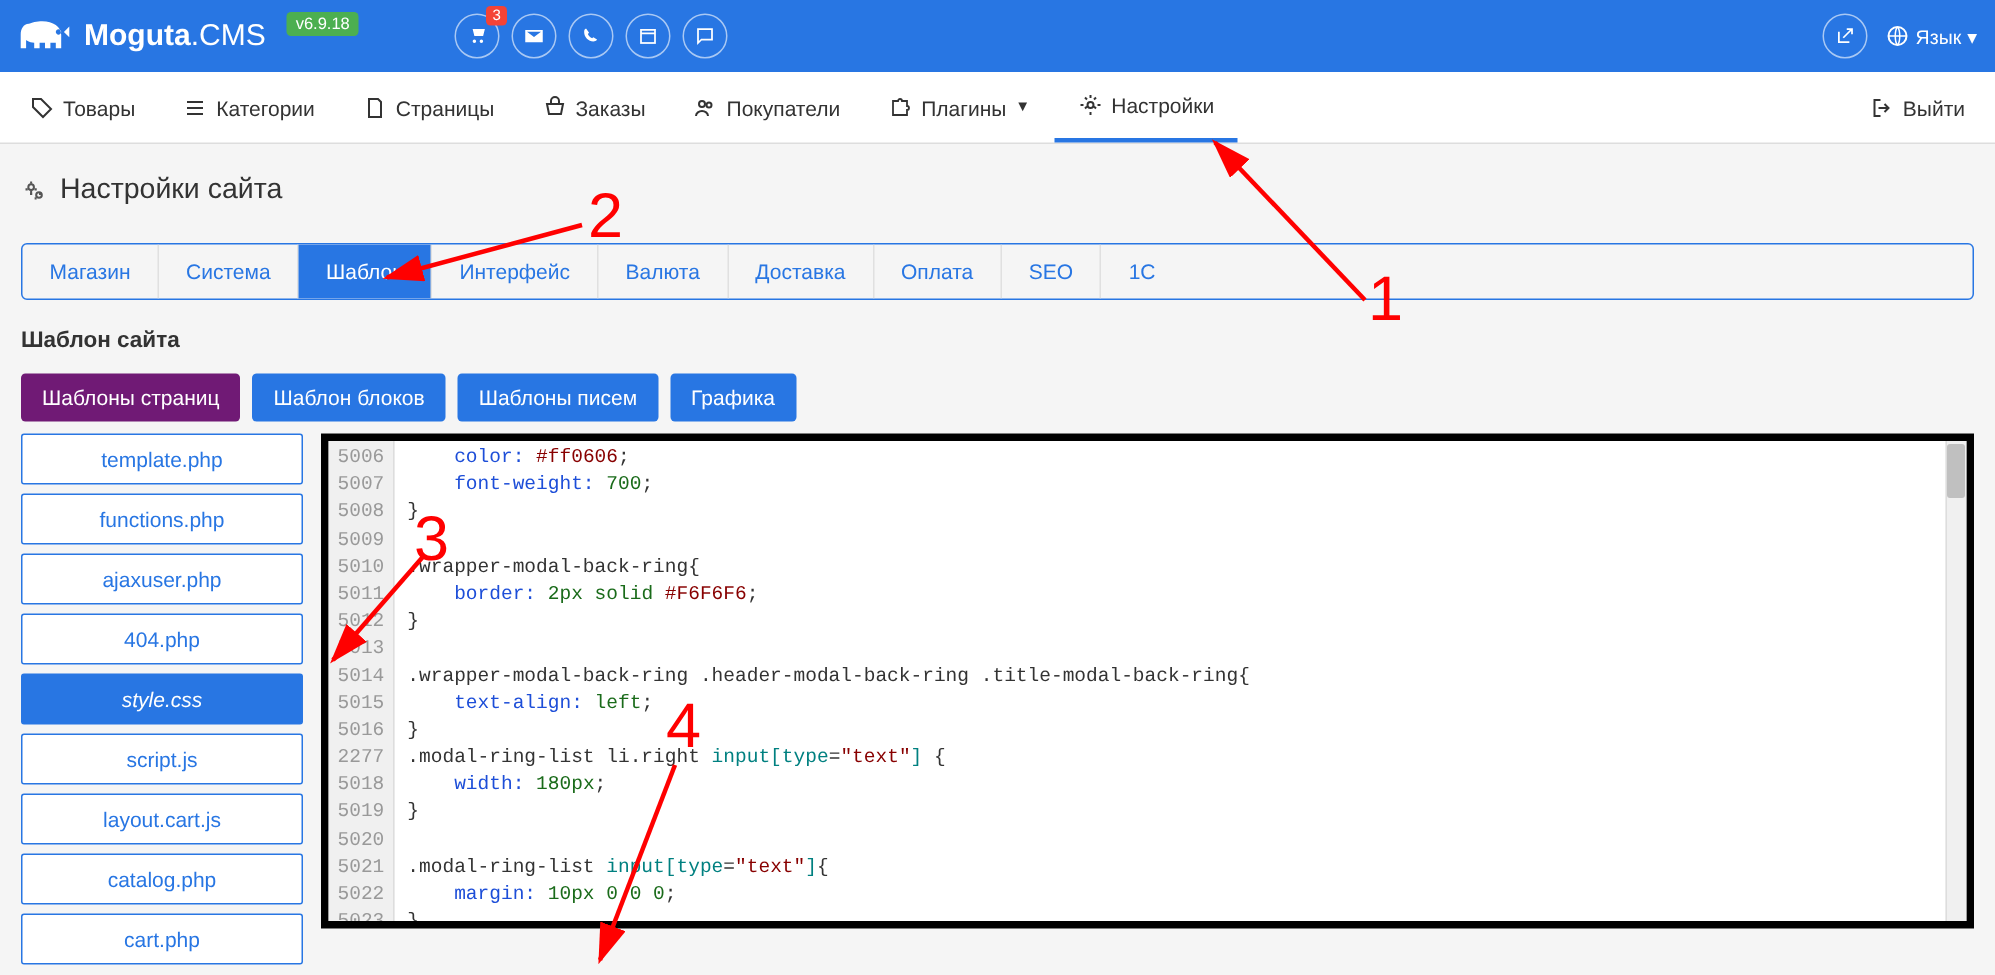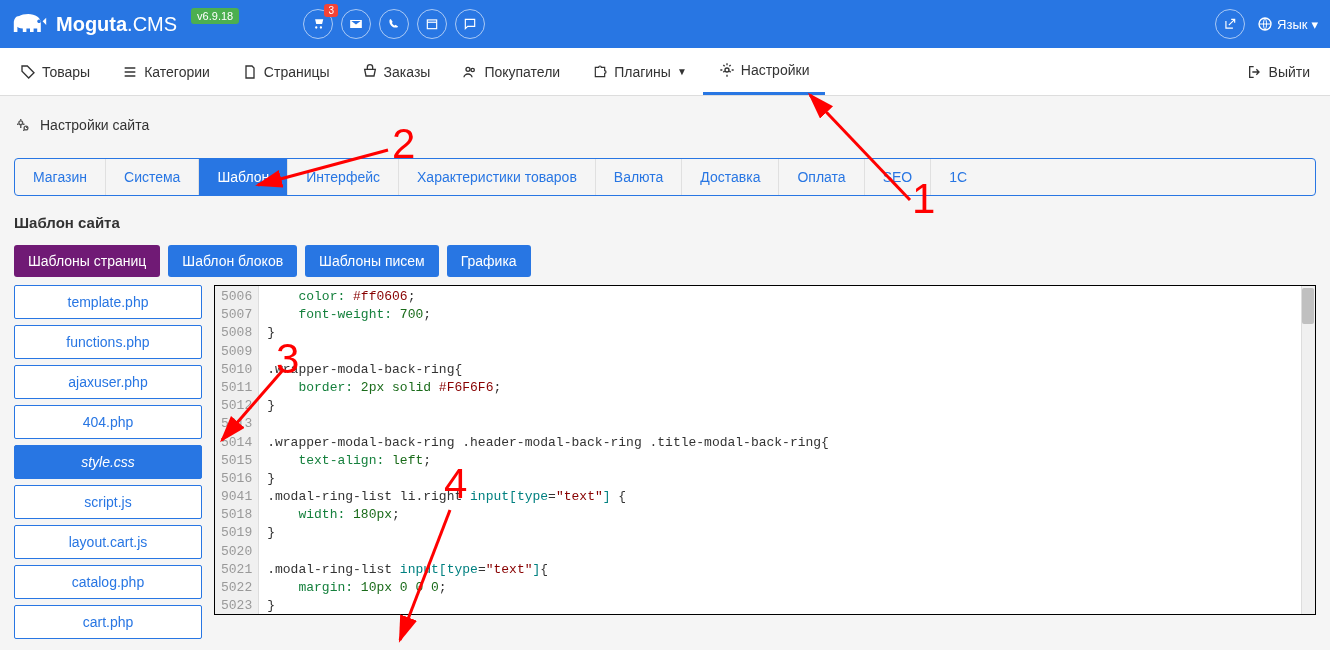--- a/index.html
+++ b/index.html
@@ -21,21 +21,21 @@
 
 
 .main-nav { background: #fff; border-bottom: 1px solid #ddd; height: 48px; display: flex; align-items: center; padding: 0 4px; }
 .nav-item { display: flex; align-items: center; gap: 6px; padding: 0 16px; height: 100%; cursor: pointer; font-size: 14px; color: #333; }
 .nav-item svg { width: 16px; height: 16px; }
 .nav-item.active { border-bottom: 3px solid #2876e3; }
 .nav-spacer { flex: 1; }
 
 
 .content { padding: 20px 14px 14px 14px; }
-.page-title-row { display: flex; align-items: center; gap: 8px; margin-bottom: 24px; font-size: 14px; color: #333; }
+.page-title-row { display: flex; align-items: center; gap: 8px; margin-bottom: 24px; font-size: 19px; color: #333; }
 .page-title-row svg { width: 18px; height: 18px; }
 
 
 .tabs-row { display: flex; border: 1px solid #2876e3; border-radius: 4px; overflow: hidden; margin-bottom: 18px; }
 .tab { padding: 10px 18px; font-size: 14px; color: #2876e3; cursor: pointer; border-right: 1px solid #e0e0e0; }
 .tab:last-child { border-right: none; }
 .tab.active { background: #2876e3; color: #fff; }
 
 
 .section-title { font-size: 15px; font-weight: 700; color: #333; margin-bottom: 14px; }
@@ -44,26 +44,26 @@
 .sub-tabs { display: flex; gap: 8px; margin-bottom: 8px; }
 .sub-tab { padding: 8px 14px; font-size: 14px; color: #fff; background: #2876e3; border-radius: 3px; cursor: pointer; }
 .sub-tab.active { background: #701a75; }
 
 
 .editor-area { display: flex; gap: 0; }
 .file-list { width: 200px; padding-right: 12px; }
 .file-item { border: 1px solid #2876e3; color: #2876e3; text-align: center; padding: 8px 18px; font-size: 14px; margin-bottom: 6px; border-radius: 2px; cursor: pointer; background: #fff; }
 .file-item.active { background: #2876e3; color: #fff; font-style: italic; }
 
-.code-panel { flex: 1; border: 1px solid #000000; background: #fff; display: flex; font-family: 'Courier New', monospace; font-size: 13px; line-height: 1.4; position: relative; height: 330px; overflow: hidden; }
+.code-panel { flex: 1; border: 5px solid #000000; background: #fff; display: flex; font-family: 'Courier New', monospace; font-size: 13px; line-height: 1.4; position: relative; height: 330px; overflow: hidden; }
 .gutter { background: #f0f0f0; color: #999; text-align: right; padding: 2px 6px; border-right: 1px solid #ddd; user-select: none; }
 .gutter div { height: 18.2px; }
 .code-body { padding: 2px 8px; flex: 1; white-space: pre; color: #333; overflow: auto; }
 .code-body div { height: 18.2px; }
-.c-prop { color: #15803d; }
+.c-prop { color: #1d4ed8; }
 .c-val { color: #1a6b1a; }
 .c-hex { color: #880000; }
 .c-sel { color: #333; }
 .c-attr { color: #008080; }
 .c-str { color: #880000; }
 .c-kw { color: #008080; }
 .scrollbar-right { position: absolute; right: 0; top: 0; bottom: 0; width: 14px; background: #f0f0f0; border-left: 1px solid #ddd; }
 .scrollbar-thumb { position: absolute; right: 1px; top: 2px; width: 12px; height: 36px; background: #c0c0c0; border-radius: 2px; }
 
 
@@ -191,21 +191,20 @@
         <path d="M9 4v2m0 6v2m5-3h-2m-6 0H4m9 7v2m0-10v2m5 3h-2m-6 0h-2" stroke="#555" stroke-width="1.8"></path>
       </svg>
     <span>Настройки сайта</span>
   </div>
 
   <div class="tabs-row" id="tabs-row">
       <div class="tab">Магазин</div>
       <div class="tab">Система</div>
       <div class="tab active">Шаблон</div>
       <div class="tab">Интерфейс</div>
-      <div class="tab">Характеристики товаров</div>
       <div class="tab">Валюта</div>
       <div class="tab">Доставка</div>
       <div class="tab">Оплата</div>
       <div class="tab">SEO</div>
       <div class="tab">1С</div>
     </div>
 
   <div class="section-title">Шаблон сайта</div>
 
   <div class="sub-tabs" id="sub-tabs">
@@ -233,21 +232,21 @@
           <div>5007</div>
           <div>5008</div>
           <div>5009</div>
           <div>5010</div>
           <div>5011</div>
           <div>5012</div>
           <div>5013</div>
           <div>5014</div>
           <div>5015</div>
           <div>5016</div>
-          <div>9041</div>
+          <div>2277</div>
           <div>5018</div>
           <div>5019</div>
           <div>5020</div>
           <div>5021</div>
           <div>5022</div>
           <div>5023</div>
         </div>
       <div class="code-body" id="code-body"><div><span class="c-prop">    color: </span><span class="c-hex">#ff0606</span><span>;</span></div><div><span class="c-prop">    font-weight: </span><span class="c-val">700</span><span>;</span></div><div>}</div><div></div><div><span class="c-sel">.wrapper-modal-back-ring{</span></div><div><span class="c-prop">    border: </span><span class="c-val">2px solid </span><span class="c-hex">#F6F6F6</span><span>;</span></div><div>}</div><div></div><div><span class="c-sel">.wrapper-modal-back-ring .header-modal-back-ring .title-modal-back-ring{</span></div><div><span class="c-prop">    text-align: </span><span class="c-val">left</span><span>;</span></div><div>}</div><div><span class="c-sel">.modal-ring-list li.right </span><span class="c-kw">input</span><span class="c-attr">[</span><span class="c-kw">type</span><span>=</span><span class="c-str">"text"</span><span class="c-attr">]</span><span> {</span></div><div><span class="c-prop">    width: </span><span class="c-val">180px</span><span>;</span></div><div>}</div><div></div><div><span class="c-sel">.modal-ring-list </span><span class="c-kw">input</span><span class="c-attr">[</span><span class="c-kw">type</span><span>=</span><span class="c-str">"text"</span><span class="c-attr">]</span><span>{</span></div><div><span class="c-prop">    margin: </span><span class="c-val">10px 0 0 0</span><span>;</span></div><div>}</div></div>
       <div class="scrollbar-right">
           <div class="scrollbar-thumb"></div>

